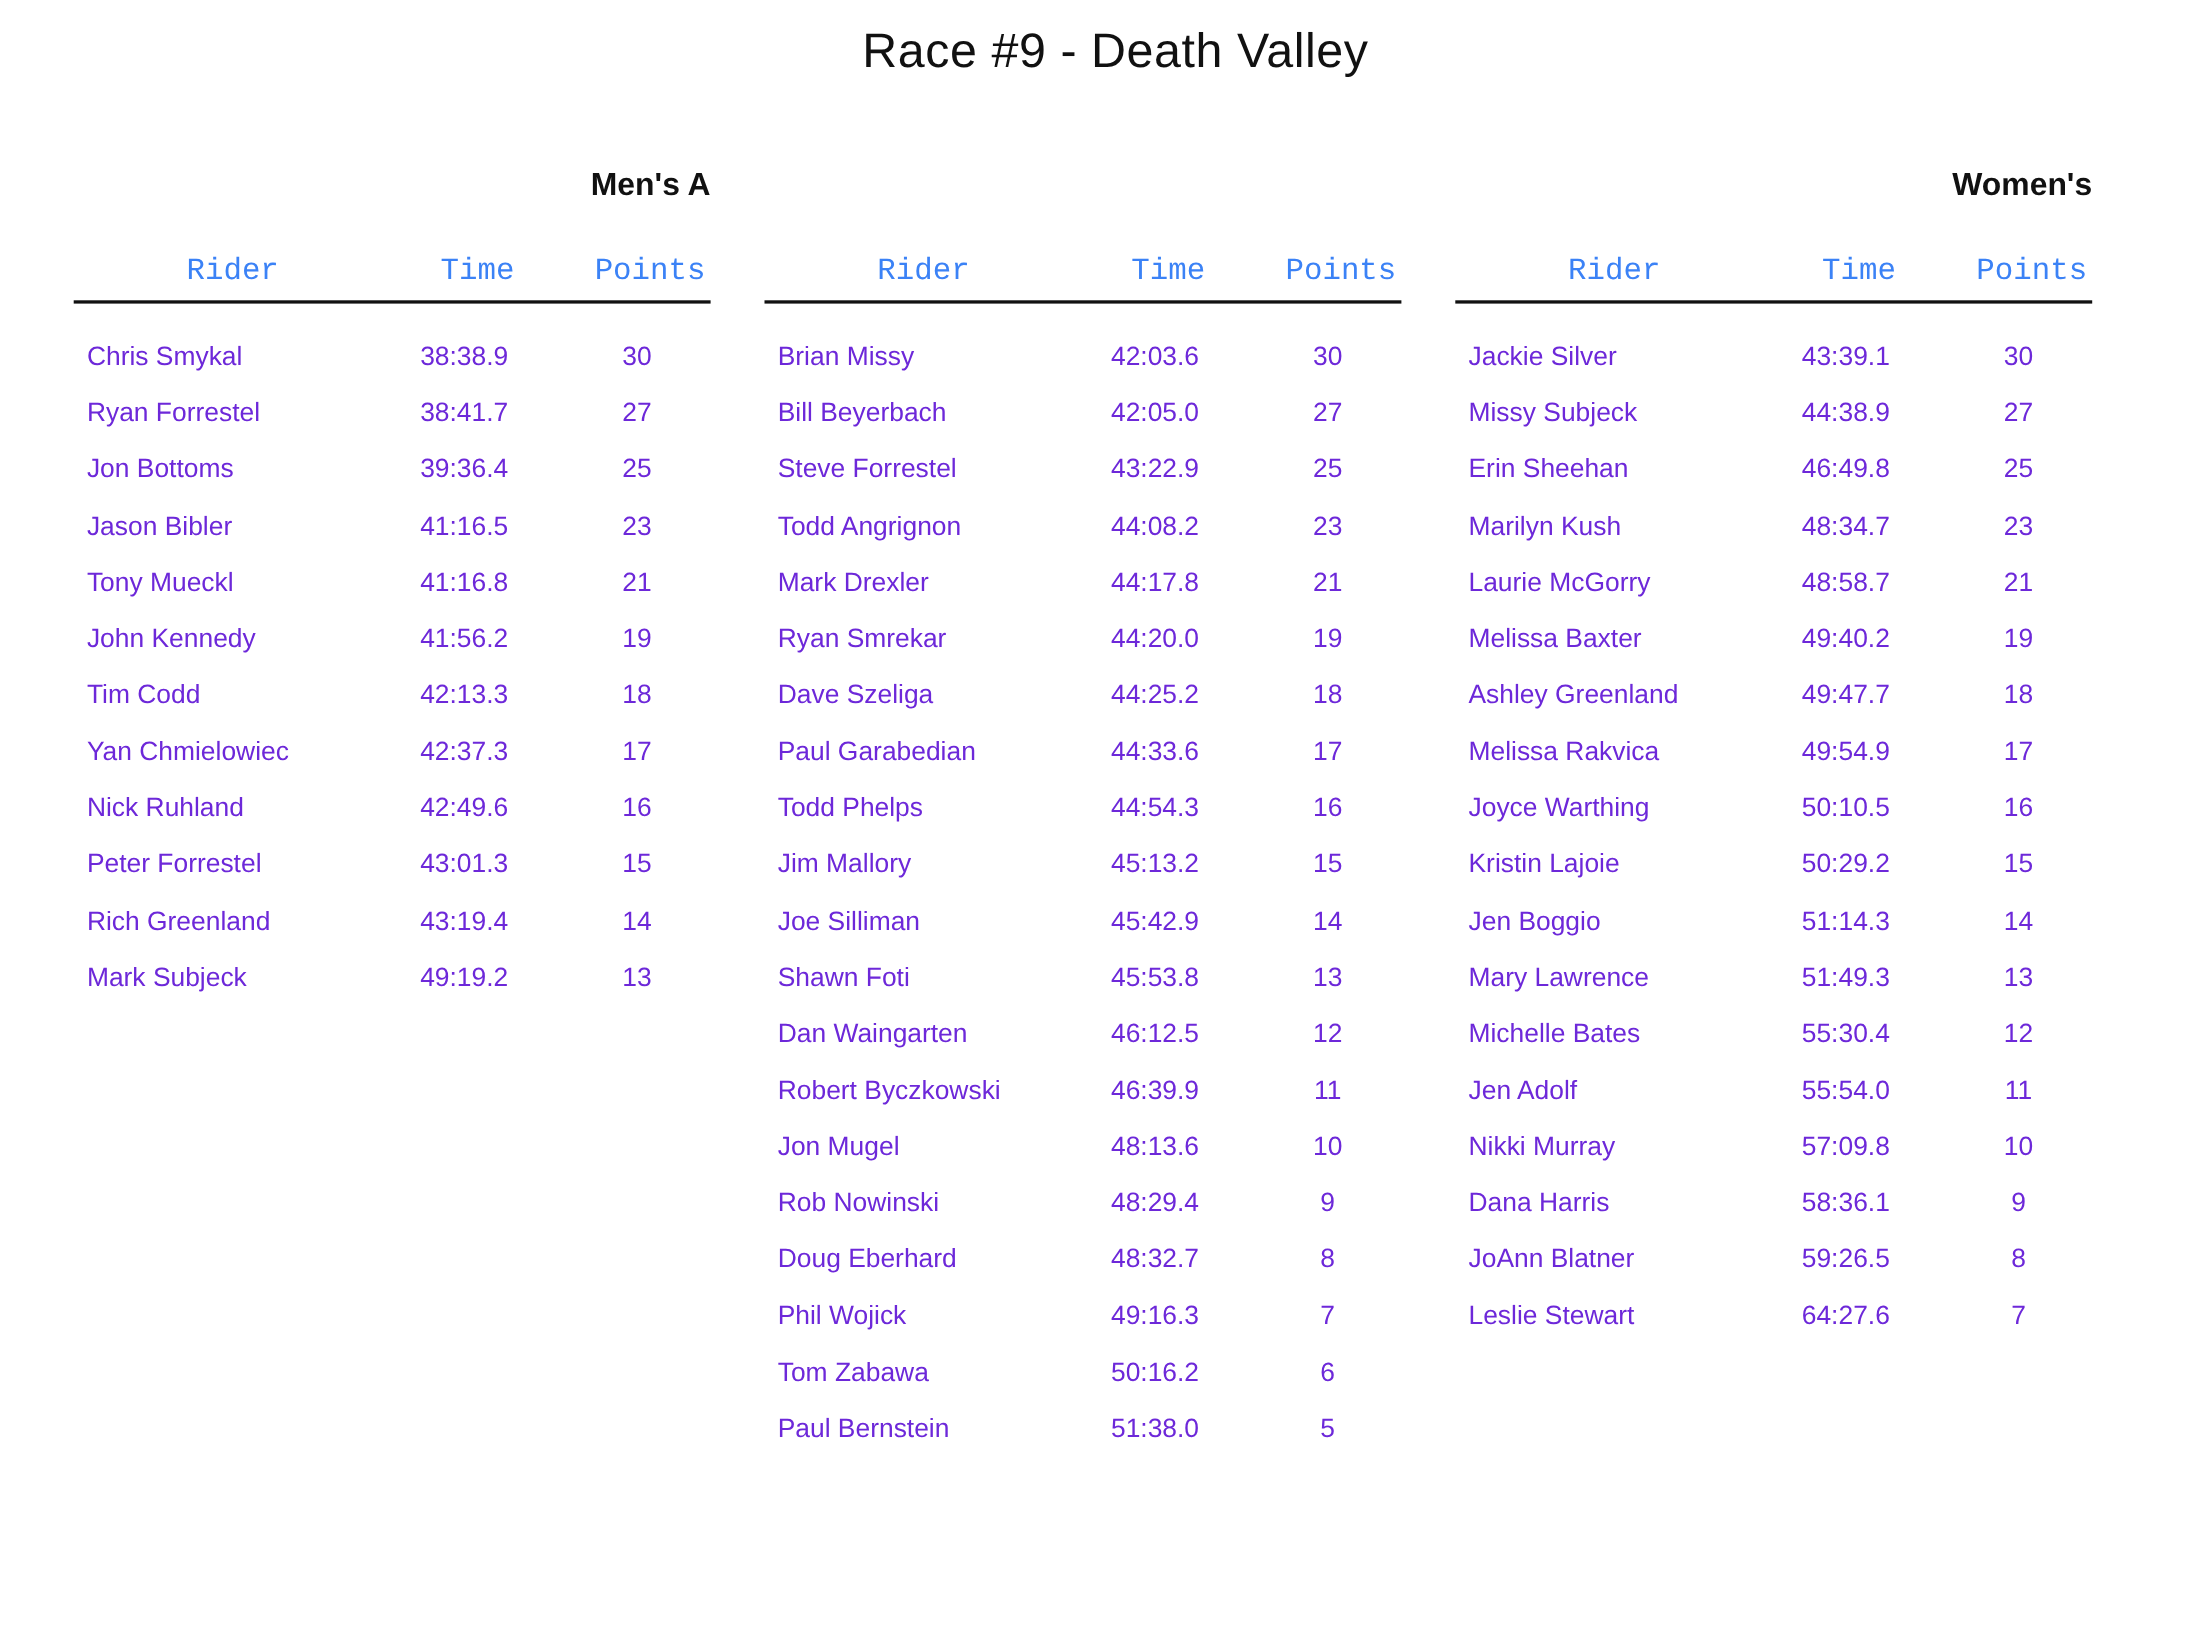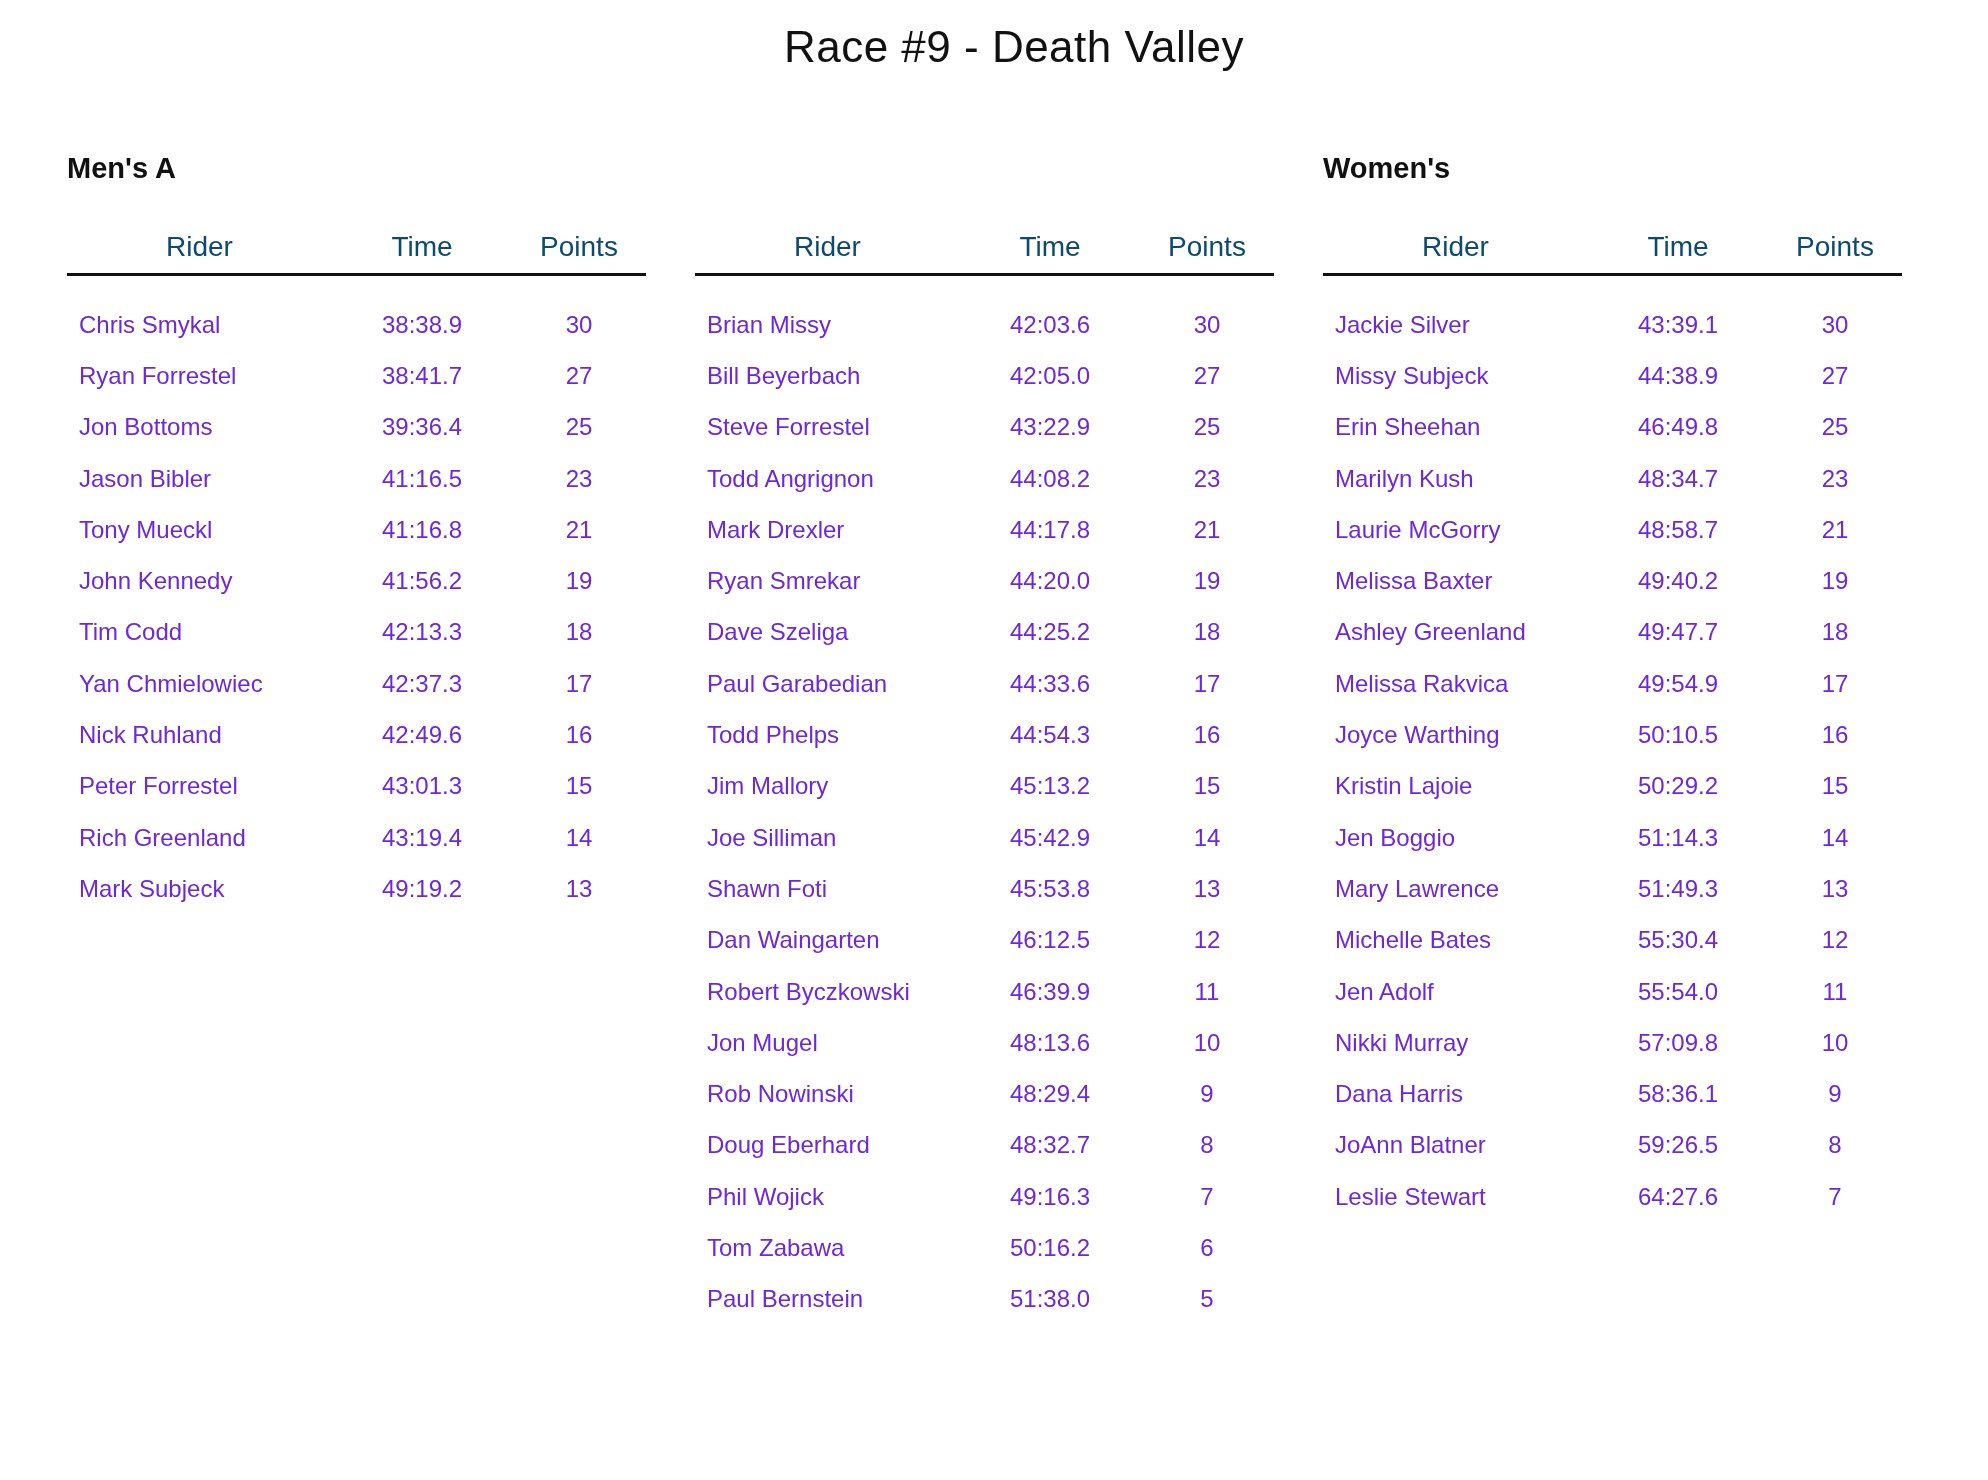--- a/index.html
+++ b/index.html
@@ -38,36 +38,37 @@
   .race-table.t1 { left: 695px; }
   .race-table.t2 { left: 1323px; }
 
   .section-title {
     position: absolute;
     top: 148px;
     left: 0;
     width: 100%;
     height: 40px;
     line-height: 40px;
-    text-align: left;
+    text-align: right;
     font-size: 29px;
     font-weight: 700;
     color: #111111;
   }
   .col-headers {
     position: absolute;
     top: 227px;
-    left: 0;
+    left: 12px;
     width: 100%;
     height: 40px;
     display: grid;
     grid-template-columns: 265px 180px 134px;
     align-items: center;
     font-size: 28px;
-    color: #0c4a6e;
+    color: #3b82f6;
+    font-family: Liberation Mono, monospace;
   }
   .col-headers .h { text-align: center; }
   .divider {
     position: absolute;
     top: 273px;
     left: 0;
     width: 100%;
     height: 3px;
     background: #111111;
   }

